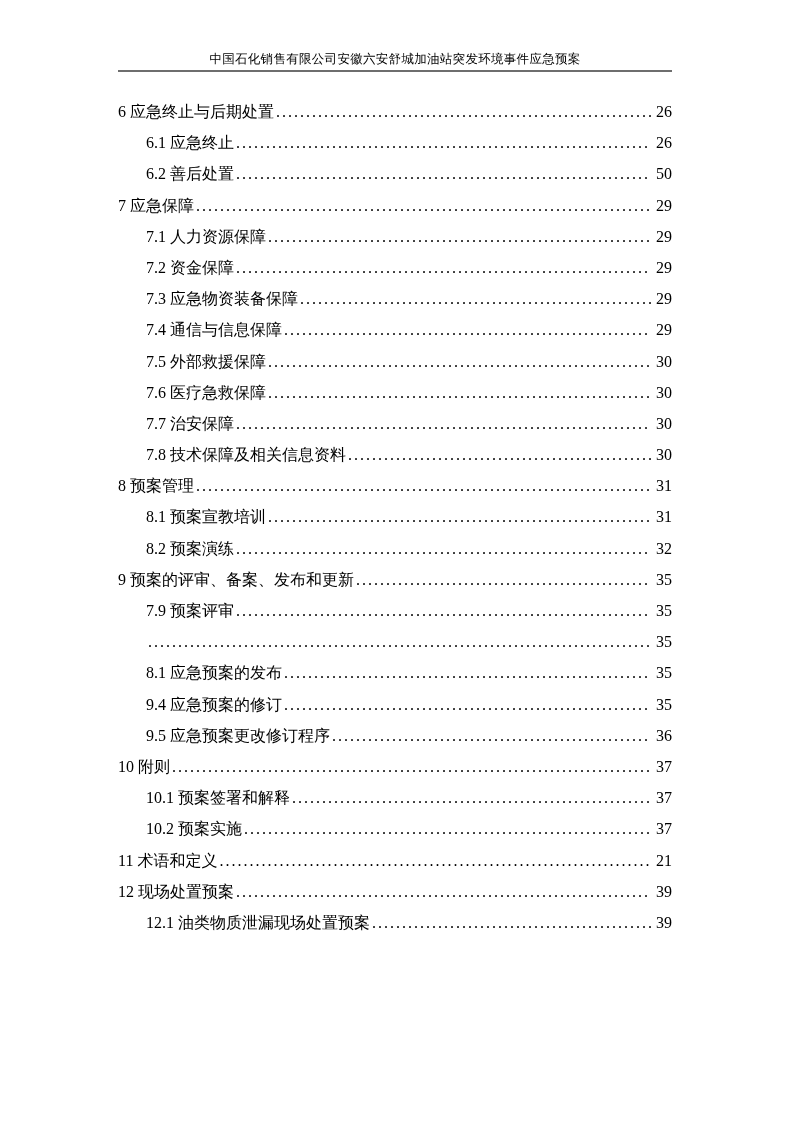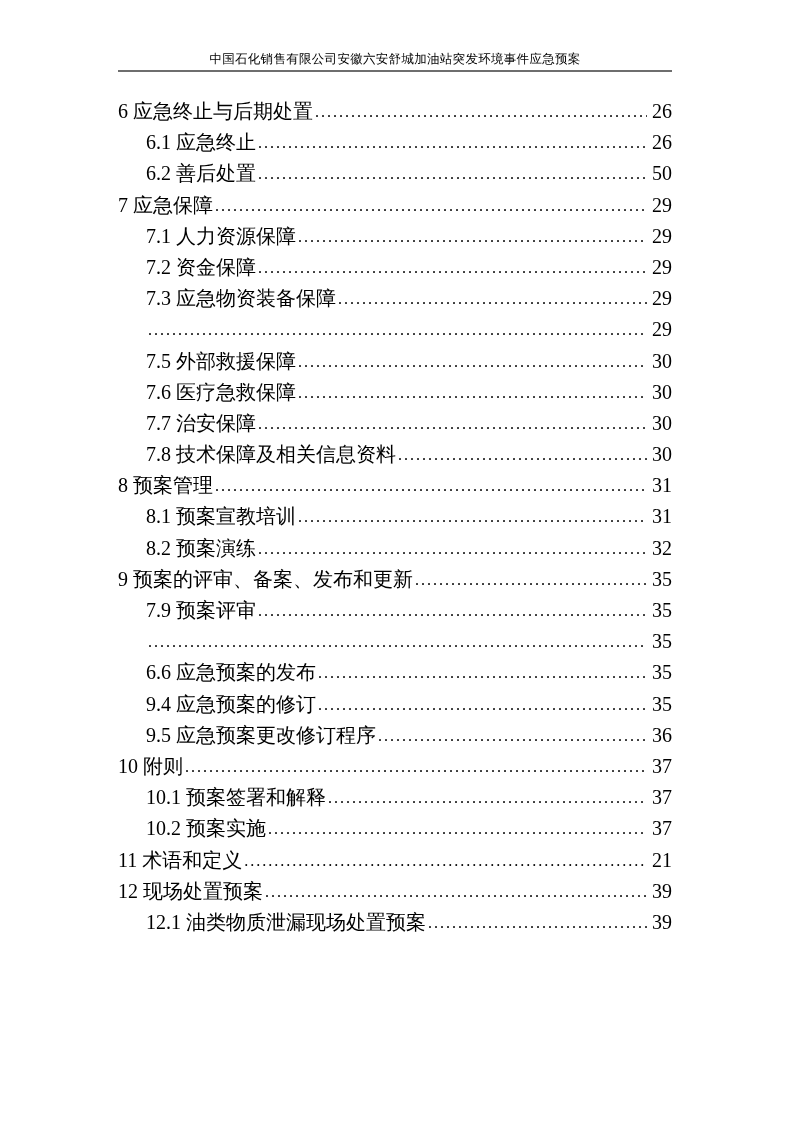--- a/index.html
+++ b/index.html
@@ -33,21 +33,21 @@
     position: absolute;
     left: 118px;
     width: 554px;
     top: 96px;
   }
   .toc-row {
     display: flex;
     align-items: center;
     height: 31.2px;
     line-height: 31.2px;
-    font-size: 20px;
+    font-size: 16px;
     white-space: nowrap;
   }
   .toc-row.level-2 {
     padding-left: 28px;
   }
   .toc-label {
     flex: 0 0 auto;
     white-space: nowrap;
   }
   .toc-dots {
@@ -104,20 +104,21 @@
     <span class="toc-label">7.2 资金保障</span>
     <span class="toc-dots"></span>
     <span class="toc-page">29</span>
   </div>
       <div class="toc-row level-2">
     <span class="toc-label">7.3 应急物资装备保障</span>
     <span class="toc-dots"></span>
     <span class="toc-page">29</span>
   </div>
       <div class="toc-row level-2">
+    <span class="toc-label">7.4 通信与信息保障</span>
     <span class="toc-dots"></span>
     <span class="toc-page">29</span>
   </div>
       <div class="toc-row level-2">
     <span class="toc-label">7.5 外部救援保障</span>
     <span class="toc-dots"></span>
     <span class="toc-page">30</span>
   </div>
       <div class="toc-row level-2">
     <span class="toc-label">7.6 医疗急救保障</span>
@@ -157,21 +158,21 @@
       <div class="toc-row level-2">
     <span class="toc-label">7.9 预案评审</span>
     <span class="toc-dots"></span>
     <span class="toc-page">35</span>
   </div>
       <div class="toc-row level-2">
     <span class="toc-dots"></span>
     <span class="toc-page">35</span>
   </div>
       <div class="toc-row level-2">
-    <span class="toc-label">6.6 应急预案的发布</span>
+    <span class="toc-label">8.1 应急预案的发布</span>
     <span class="toc-dots"></span>
     <span class="toc-page">35</span>
   </div>
       <div class="toc-row level-2">
     <span class="toc-label">9.4 应急预案的修订</span>
     <span class="toc-dots"></span>
     <span class="toc-page">35</span>
   </div>
       <div class="toc-row level-2">
     <span class="toc-label">9.5 应急预案更改修订程序</span>

